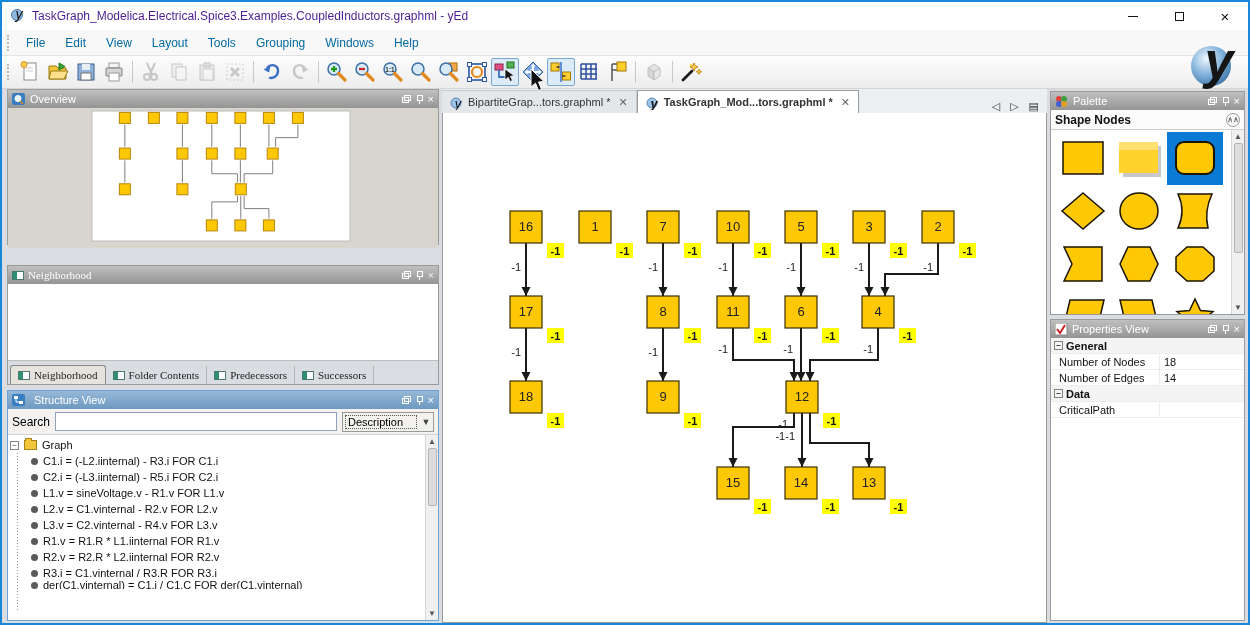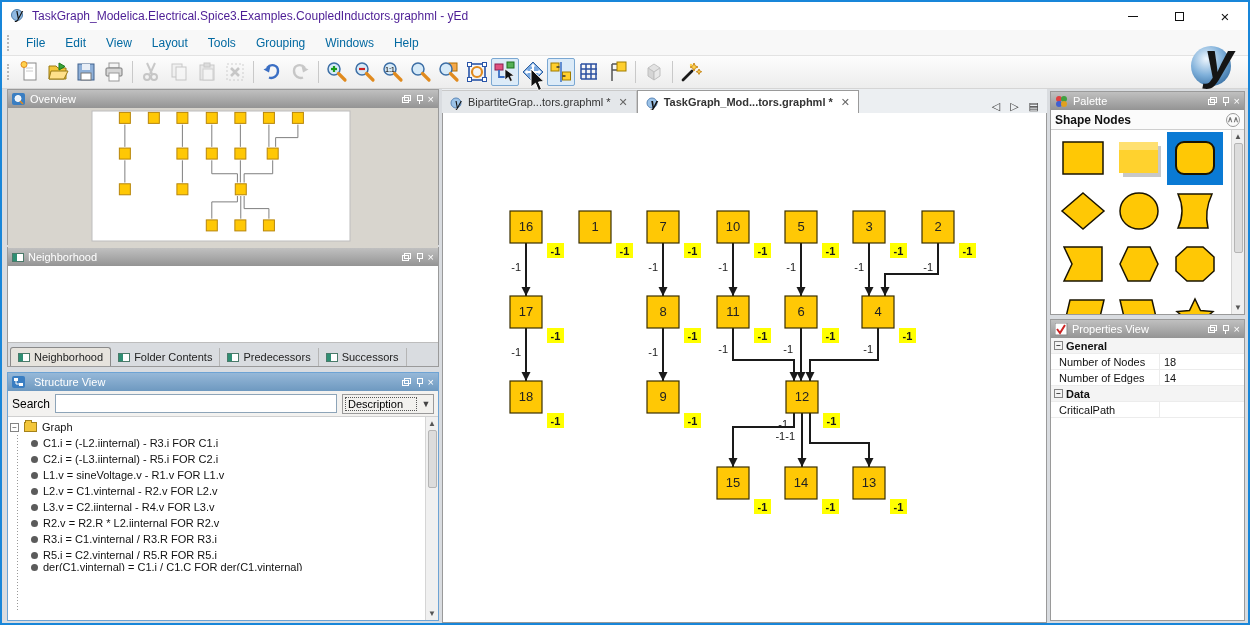--- a/index.html
+++ b/index.html
@@ -44,21 +44,21 @@
   .float-icon::after { content:""; position:absolute; right:0; top:0; width:5px; height:4px; border:1px solid #fff; }
   .pin-icon { position:relative; width:7px; height:9px; display:block; }
   .pin-icon::before { content:""; position:absolute; left:1px; top:0; width:4px; height:4px; border:1px solid #fff; }
   .pin-icon::after { content:""; position:absolute; left:3px; top:5px; width:1px; height:4px; background:#fff; }
   .close-x { color:#fff; font-size:11px; line-height:1; }
 
   
   .overview { height:156px; flex:0 0 auto; }
   .overview-body { flex:1; background:#d8d5ce; position:relative; }
   
-  .neigh { height:120px; flex:0 0 auto; margin-top:2px; }
+  .neigh { height:120px; flex:0 0 auto; margin-top:20px;font-family:Liberation Serif, serif; }
   .neigh-body { flex:1; background:#fff; }
   .neigh-tabs { height:24px; flex:0 0 auto; background:#d9dce0; display:flex; align-items:flex-end; font-size:11px; color:#222; padding-left:2px; border-top:1px solid #bdbdbd; }
   .ntab { display:flex; align-items:center; gap:4px; padding:3px 7px; border-right:1px solid #b5b5b5; }
   .ntab.active { border:1px solid #8a8a8a; border-bottom:none; background:#e6e3dd; border-radius:3px 3px 0 0; }
   .ntab-icon { width:12px; height:9px; border:1px solid #4a7a6a; background:#fff; position:relative; display:block; }
   .ntab-icon::before { content:""; position:absolute; left:0; top:0; width:4px; height:7px; background:#2f8f74; }
 
   
   .structure { flex:1; margin-top:5px; border-color:#6da3d4; }
   .search-row { height:26px; flex:0 0 auto; display:flex; align-items:center; gap:5px; padding:0 4px; background:#f3f2f0; font-size:12px; border-bottom:1px solid #d0d0d0; }
@@ -487,33 +487,33 @@
               <div class="trow">
                 <i class="bullet"></i>
                 <span>L1.v = sineVoltage.v - R1.v FOR L1.v</span>
               </div>
               <div class="trow">
                 <i class="bullet"></i>
                 <span>L2.v = C1.vinternal - R2.v FOR L2.v</span>
               </div>
               <div class="trow">
                 <i class="bullet"></i>
-                <span>L3.v = C2.iinternal - R4.v FOR L3.v</span>
+                <span>L3.v = C2.vinternal - R4.v FOR L3.v</span>
+              </div>
+              <div class="trow">
+                <i class="bullet"></i>
+                <span>R1.v = R1.R * L1.iinternal FOR R1.v</span>
               </div>
               <div class="trow">
                 <i class="bullet"></i>
                 <span>R2.v = R2.R * L2.iinternal FOR R2.v</span>
               </div>
               <div class="trow">
                 <i class="bullet"></i>
                 <span>R3.i = C1.vinternal / R3.R FOR R3.i</span>
-              </div>
-              <div class="trow">
-                <i class="bullet"></i>
-                <span>R5.i = C2.vinternal / R5.R FOR R5.i</span>
               </div>
               <div class="trow clipped">
                 <i class="bullet"></i>
                 <span>der(C1.vinternal) = C1.i / C1.C FOR der(C1.vinternal)</span>
               </div>
             </div>
           <div class="scrollbar">
             <div class="sb-btn">▲</div>
             <div class="sb-thumb" style="height:58px"></div>
             <div class="sb-space"></div>

